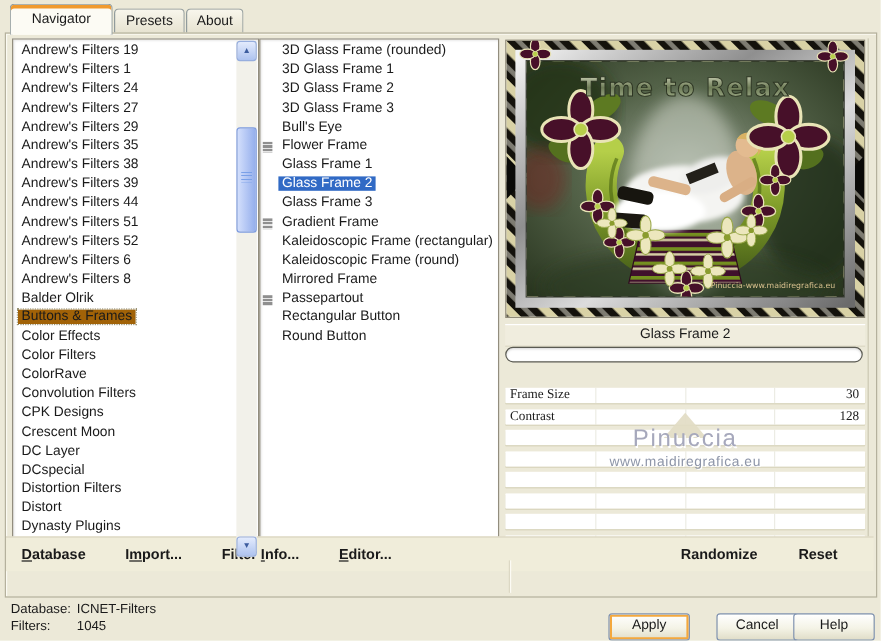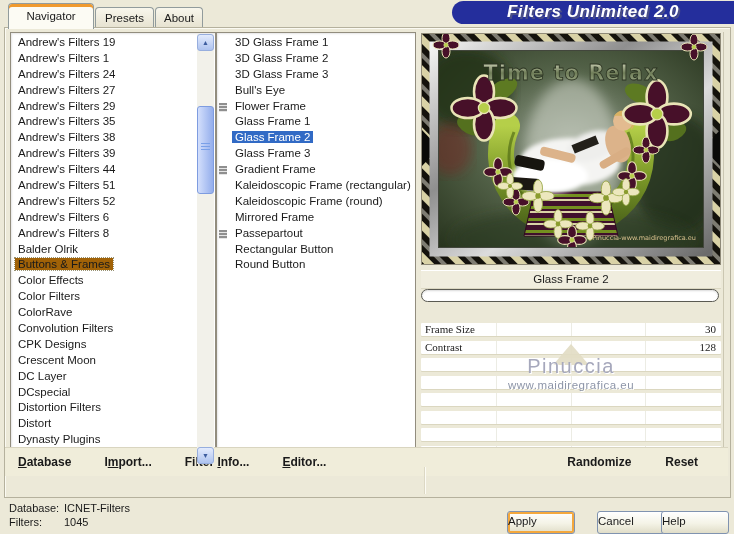--- a/index.html
+++ b/index.html
@@ -83,37 +83,36 @@
   .tb-left{display:flex;gap:33px;padding-left:13px;}
   .tb-right{display:flex;gap:34px;padding-right:30px;}
   .tb-item{cursor:default;}
   .tb-item .k{text-decoration:underline;}
   .tb-div{position:absolute;left:424px;top:467px;width:1px;height:27px;background:#dcd8c4;box-shadow:1px 0 0 #fcfbf4;}
 
   
   .status{position:absolute;left:9px;top:502px;display:grid;grid-template-columns:55px auto;
        font-size:11px;line-height:13.5px;}
   .btn{position:absolute;top:511px;width:66px;height:21px;border:1px solid #8093b0;border-radius:3px;
-       background:linear-gradient(#ffffff,#f4f3e6 55%,#e0ddc8);font-size:11.5px;text-align:left;
+       background:linear-gradient(#ffffff,#f4f3e6 55%,#e0ddc8);font-size:11.5px;text-align:center;
        line-height:19px;box-shadow:inset 0 1px 0 #fff;cursor:default;
        font-family:"Liberation Sans",sans-serif;}
   .btn.apply{left:507px;box-shadow:inset 0 0 0 2px #f4a83d;}
   .btn.cancel{left:585px;margin-left:12px;}
   .btn.help{left:661px;}
 </style>
 </head>
 <body>
 
 <div class="app">
 
   <div class="tab active tab-nav">Navigator</div>
   <div class="tab inactive tab-pre">Presets</div>
   <div class="tab inactive tab-abt">About</div>
 
-  <div class="banner">Filters Unlimited 2.0</div>
 
   <div class="main-panel"></div>
 
   <div class="listbox cat">
     <ul class="items">
 
     <li><span class="lab">Andrew's Filters 19</span></li>
         <li><span class="lab">Andrew's Filters 1</span></li>
         <li><span class="lab">Andrew's Filters 24</span></li>
         <li><span class="lab">Andrew's Filters 27</span></li>
@@ -145,20 +144,21 @@
       <div class="sb-thumb">
           <span class="grip"></span>
         </div>
       <div class="sb-btn down">▼</div>
     </div>
   </div>
 
   <div class="listbox flt">
     <ul class="items">
 
+    <li><span class="lab">3D Glass Frame (rounded)</span></li>
         <li><span class="lab">3D Glass Frame 1</span></li>
         <li><span class="lab">3D Glass Frame 2</span></li>
         <li><span class="lab">3D Glass Frame 3</span></li>
         <li><span class="lab">Bull's Eye</span></li>
         <li class="has-marker"><span class="marker"></span><span class="lab">Flower Frame</span></li>
         <li><span class="lab">Glass Frame 1</span></li>
         <li class="selected"><span class="lab">Glass Frame 2</span></li>
         <li><span class="lab">Glass Frame 3</span></li>
         <li class="has-marker"><span class="marker"></span><span class="lab">Gradient Frame</span></li>
         <li><span class="lab">Kaleidoscopic Frame (rectangular)</span></li>

